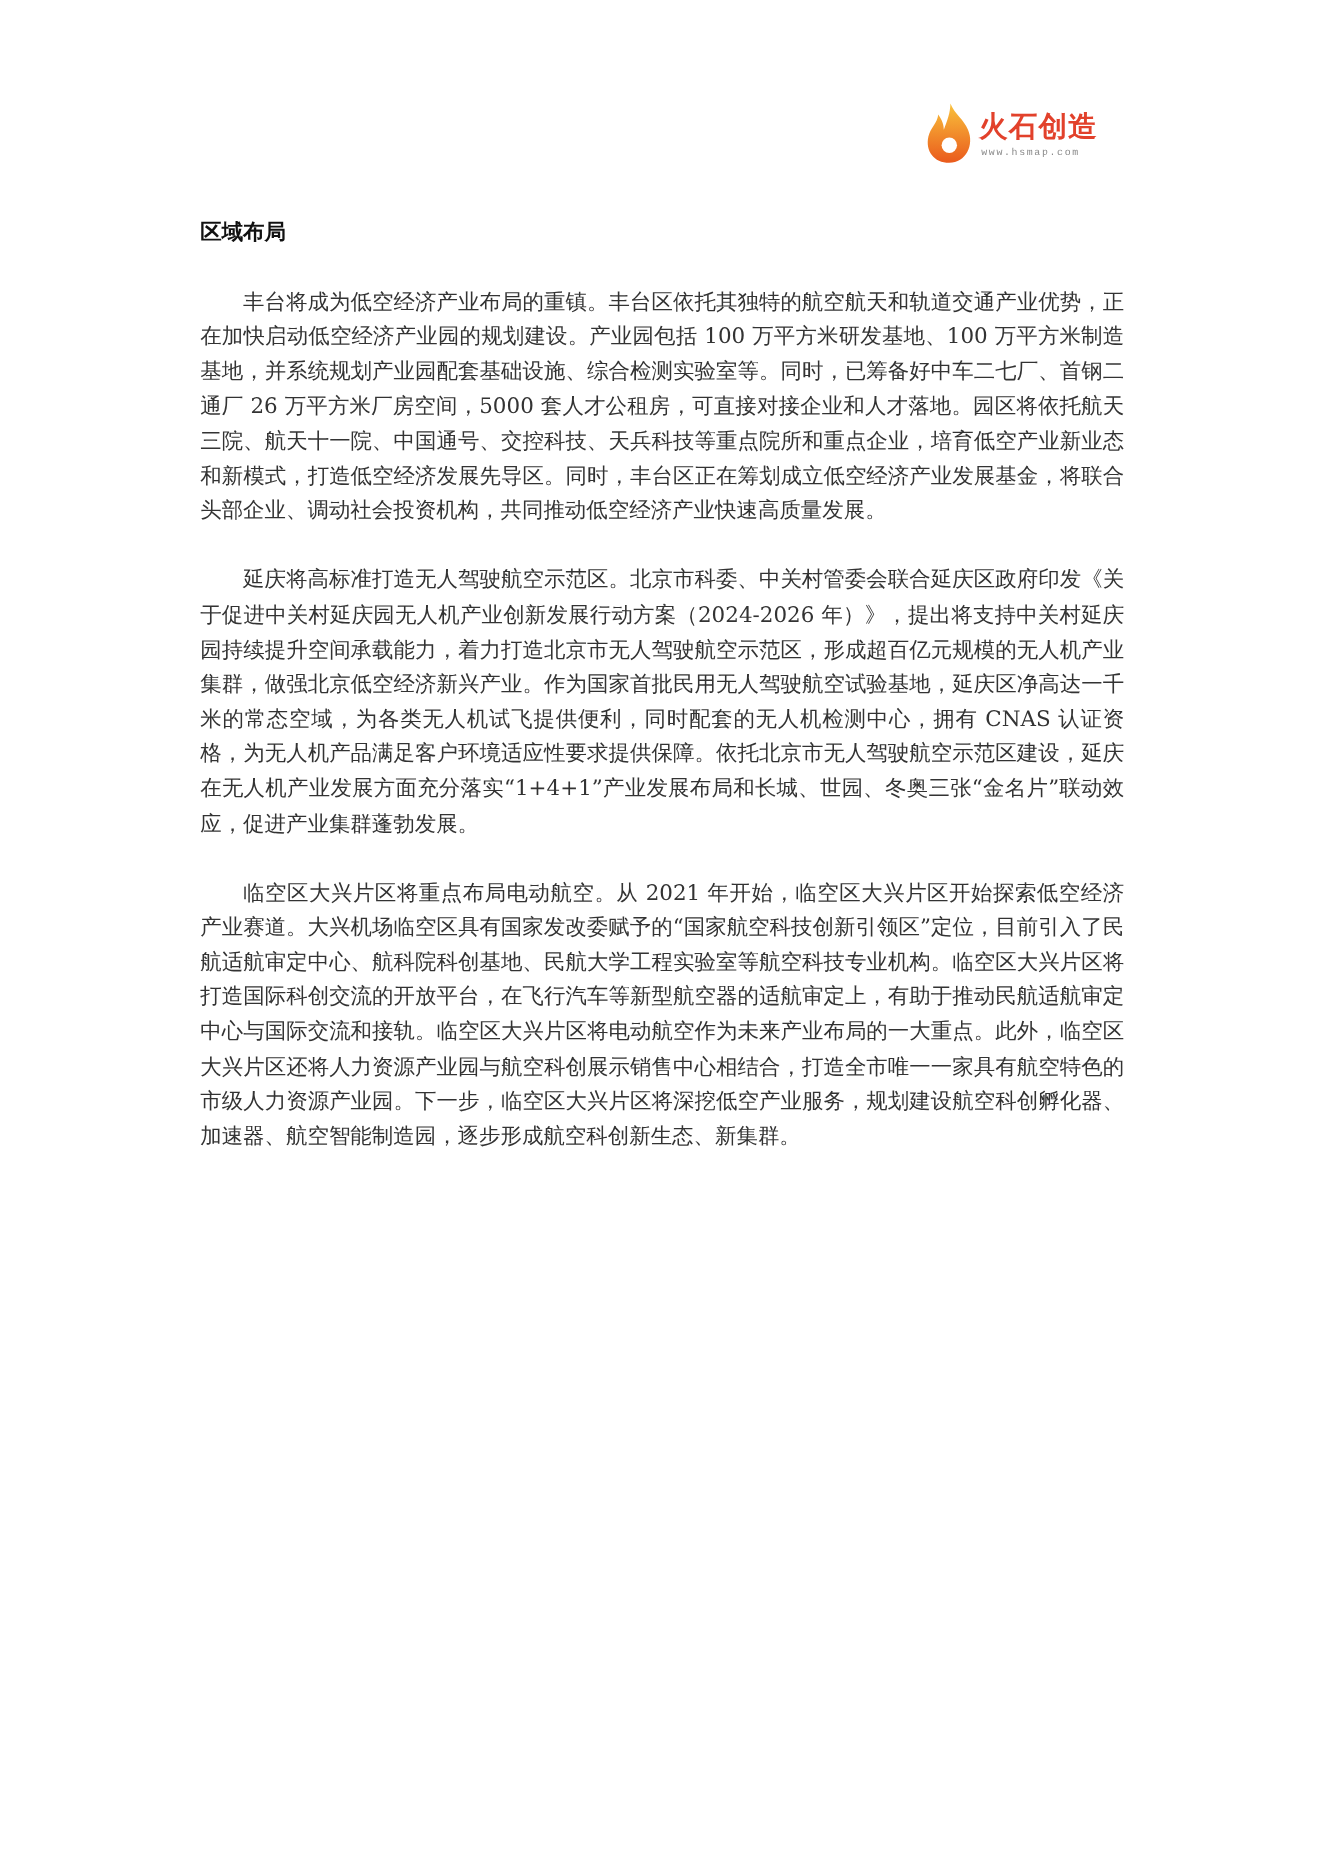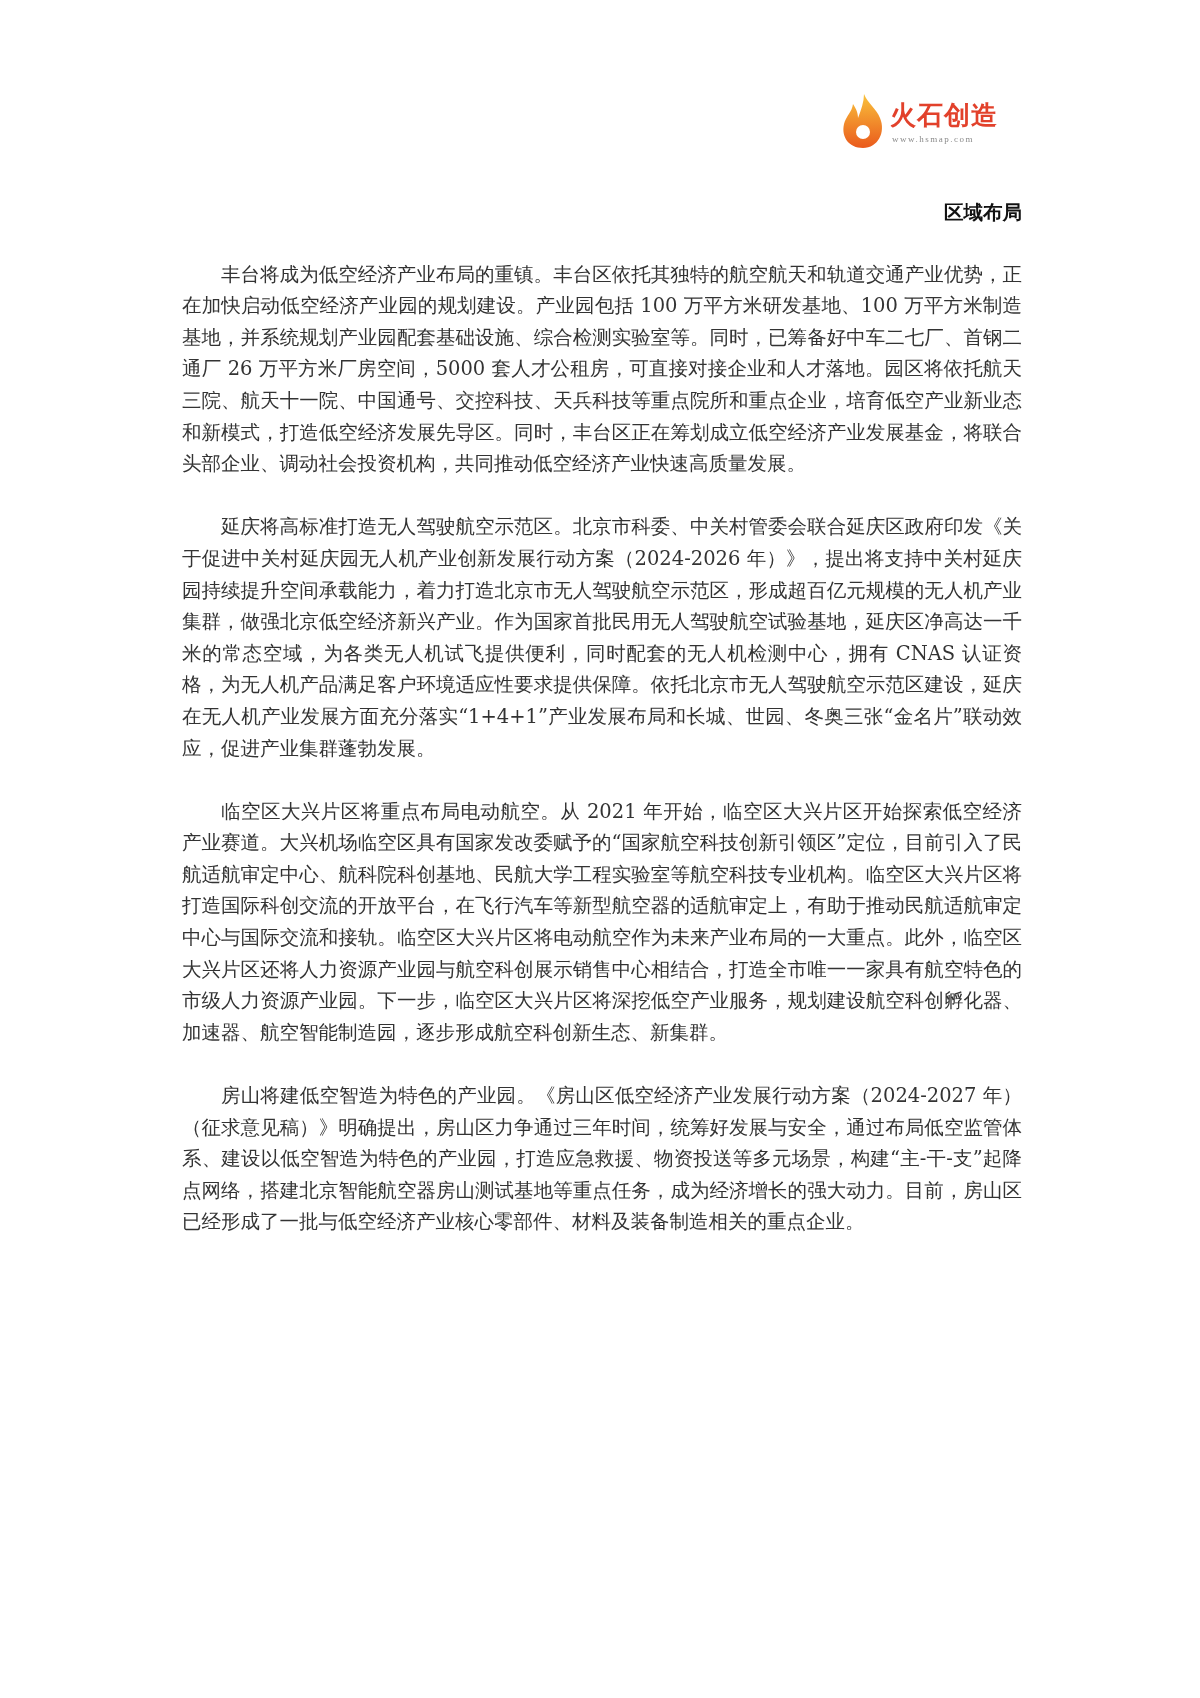--- a/index.html
+++ b/index.html
@@ -2,27 +2,27 @@
 <html><head>
   <meta charset="utf-8">
   <style>
     html, body { margin: 0; padding: 0; background: #ffffff; }
     body { width: 1200px; height: 1698px; position: relative; overflow: hidden;
       font-family: "DejaVu Serif", "Liberation Serif", serif; color: #333333; }
     .logo { position: absolute; left: 840px; top: 92px; width: 160px; height: 60px; }
     .logo-flame { position: absolute; left: 0; top: 0; width: 46px; height: 58px; }
     .logo-name { position: absolute; left: 50px; top: 6px; font-family: "DejaVu Sans", sans-serif;
       font-size: 26px; font-weight: bold; color: #e2412b; letter-spacing: 1px; }
-    .logo-url { position: absolute; left: 52px; top: 42px; font-family: Liberation Serif, serif;
+    .logo-url { position: absolute; left: 52px; top: 42px; font-family: Liberation Mono, monospace;
       font-size: 9px; color: #8a8a8a; letter-spacing: 1.5px; }
     .content { position: absolute; left: 182px; top: 168px; width: 840px; }
     p { margin: 0; font-size: 19.5px; line-height: 31.6px; text-align: justify; text-indent: 0; }
     p.indent { text-indent: 2em; }
-    .heading { font-family: Liberation Serif, serif; font-weight: bold; font-size: 19.5px;
-      color: #111111; margin-top: 29px; margin-bottom: 30px; line-height: 31.6px; text-align: right; }
+    .heading { font-family: Liberation Mono, monospace; font-weight: bold; font-size: 19.5px;
+      color: #111111; margin-top: 29px; margin-bottom: 30px; line-height: 31.6px; }
     .gap { height: 31.6px; }
   </style>
 </head>
 <body>
 
 <div class="logo">
   <svg class="logo-flame" viewBox="0 0 46 58">
     <defs>
       <linearGradient id="fg" x1="0" y1="0" x2="0" y2="1">
         <stop offset="0" stop-color="#f9c23c"></stop>
@@ -37,14 +37,13 @@
 </div>
 
 <div class="content">
   <div class="heading">区域布局</div>
   <p class="indent">丰台将成为低空经济产业布局的重镇。丰台区依托其独特的航空航天和轨道交通产业优势，正在加快启动低空经济产业园的规划建设。产业园包括 100 万平方米研发基地、100 万平方米制造基地，并系统规划产业园配套基础设施、综合检测实验室等。同时，已筹备好中车二七厂、首钢二通厂 26 万平方米厂房空间，5000 套人才公租房，可直接对接企业和人才落地。园区将依托航天三院、航天十一院、中国通号、交控科技、天兵科技等重点院所和重点企业，培育低空产业新业态和新模式，打造低空经济发展先导区。同时，丰台区正在筹划成立低空经济产业发展基金，将联合头部企业、调动社会投资机构，共同推动低空经济产业快速高质量发展。</p>
   <div class="gap"></div>
   <p class="indent">延庆将高标准打造无人驾驶航空示范区。北京市科委、中关村管委会联合延庆区政府印发《关于促进中关村延庆园无人机产业创新发展行动方案（2024-2026 年）》，提出将支持中关村延庆园持续提升空间承载能力，着力打造北京市无人驾驶航空示范区，形成超百亿元规模的无人机产业集群，做强北京低空经济新兴产业。作为国家首批民用无人驾驶航空试验基地，延庆区净高达一千米的常态空域，为各类无人机试飞提供便利，同时配套的无人机检测中心，拥有 CNAS 认证资格，为无人机产品满足客户环境适应性要求提供保障。依托北京市无人驾驶航空示范区建设，延庆在无人机产业发展方面充分落实“1+4+1”产业发展布局和长城、世园、冬奥三张“金名片”联动效应，促进产业集群蓬勃发展。</p>
   <div class="gap"></div>
   <p class="indent">临空区大兴片区将重点布局电动航空。从 2021 年开始，临空区大兴片区开始探索低空经济产业赛道。大兴机场临空区具有国家发改委赋予的“国家航空科技创新引领区”定位，目前引入了民航适航审定中心、航科院科创基地、民航大学工程实验室等航空科技专业机构。临空区大兴片区将打造国际科创交流的开放平台，在飞行汽车等新型航空器的适航审定上，有助于推动民航适航审定中心与国际交流和接轨。临空区大兴片区将电动航空作为未来产业布局的一大重点。此外，临空区大兴片区还将人力资源产业园与航空科创展示销售中心相结合，打造全市唯一一家具有航空特色的市级人力资源产业园。下一步，临空区大兴片区将深挖低空产业服务，规划建设航空科创孵化器、加速器、航空智能制造园，逐步形成航空科创新生态、新集群。</p>
   <div class="gap"></div>
-  <p class="indent">房山将建低空智造为特色的产业园。《房山区低空经济产业发展行动方案（2024-2027 年）（征求意见稿）》明确提出，房山区力争通过三年时间，统筹好发展与安全，通过布局低空监管体系、建设以低空智造为特色的产业园，打造应急救援、物资投送等多元场景，构建“主-干-支”起降点网络，搭建北京智能航空器房山测试基地等重点任务，成为经济增长的强大动力。目前，房山区已经形成了一批与低空经济产业核心零部件、材料及装备制造相关的重点企业。</p>
 </div>
 
 </body></html>

